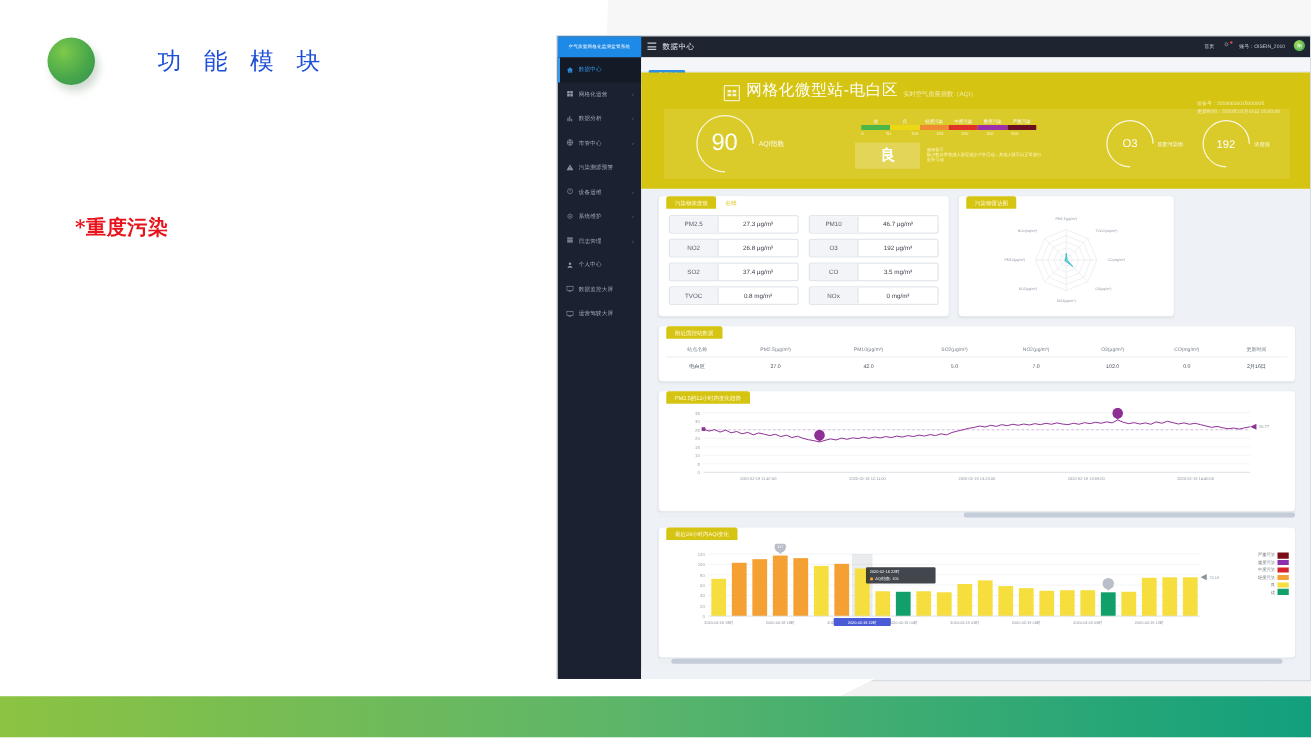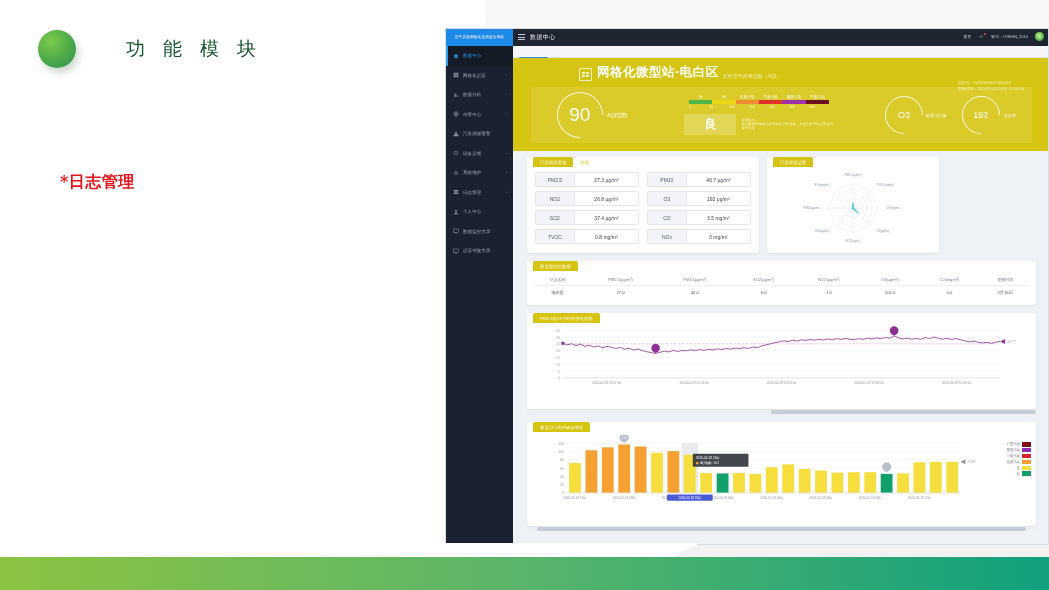--- a/index.html
+++ b/index.html
@@ -28,21 +28,21 @@
 
   
   #left-col { position:absolute; left:0; top:0; width:445px; height:556px; }
   #title-row { position:absolute; left:38px; top:30px; display:flex; align-items:center; }
   #green-dot {
     width:38px; height:38px; border-radius:50%;
     background: radial-gradient(circle at 34% 30%, #7dc94b 0%, #4aa84a 55%, #2f8f52 100%);
     box-shadow: 3px 5px 7px rgba(120,150,120,.35);
   }
   #title-text {
-    margin-left:50px; font-size:19px; letter-spacing:6px; color:#14532d;
+    margin-left:50px; font-size:19px; letter-spacing:6px; color:#1d4ed8;
     font-family:"DejaVu Sans","Liberation Sans",sans-serif; font-weight:400;
   }
   #body-block { position:absolute; left:34px; top:172px; width:400px; }
   #section-head {
     color:#e8131a; font-size:16px; font-weight:bold; letter-spacing:.5px;
     margin-left:26px; font-family:"DejaVu Serif","Liberation Serif",serif;
   }
   #section-para {
     margin-top:4px; font-size:15.2px; line-height:1.40; color:#151515;
     text-align:justify; text-indent:2em;
@@ -103,21 +103,21 @@
   }
 
   
   #aqi-banner { margin:0; background:#d6c412; padding:6px 0 8px 0; position:relative; }
   #banner-head { display:flex; align-items:flex-end; padding-left:66px; }
   #banner-logo {
     width:13px; height:13px; border:1px solid rgba(255,255,255,.75); border-radius:1px;
     display:flex; flex-wrap:wrap; align-content:center; justify-content:center; gap:1px; padding:2px;
   }
   #banner-logo i { width:3px; height:2px; background:rgba(255,255,255,.8); }
-  #banner-title { font-size:12.5px; color:#ffffff; margin-left:5px; letter-spacing:.5px; font-weight:bold;text-align:center; }
+  #banner-title { font-size:12.5px; color:#ffffff; margin-left:5px; letter-spacing:.5px; font-weight:normal;text-align:center; }
   #banner-sub { font-size:5px; color:#f3ecae; margin-left:4px; margin-bottom:2px; }
   #device-meta { position:absolute; right:26px; top:22px; text-align:left; }
   #device-meta div { font-size:4px; color:#f6f0b8; line-height:5.5px; white-space:nowrap; }
 
   #aqi-panel {
     margin:6px 18px 0 18px; background:rgba(255,255,255,.10); height:56px;
     display:flex; align-items:center; position:relative;
   }
   #aqi-ring {
     width:46px; height:46px; border-radius:50%; border:1.6px solid rgba(255,255,255,.85);
@@ -204,21 +204,21 @@
 <div id="slide-bg">
   <div class="soft-grey"></div>
 </div>
 
 <div id="left-col">
   <div id="title-row">
     <div id="green-dot"></div>
     <div id="title-text">功 能 模 块</div>
   </div>
   <div id="body-block">
-    <div id="section-head">*日志管理</div>
+    <div id="section-head">*重度污染</div>
   </div>
 </div>
 
 <div id="dashboard">
 
   <div id="dash-topbar">
     <div id="brand-tag">空气质量网格化监测监管系统</div>
     <div id="hamburger-icon">
         <i></i>
         <i></i>

